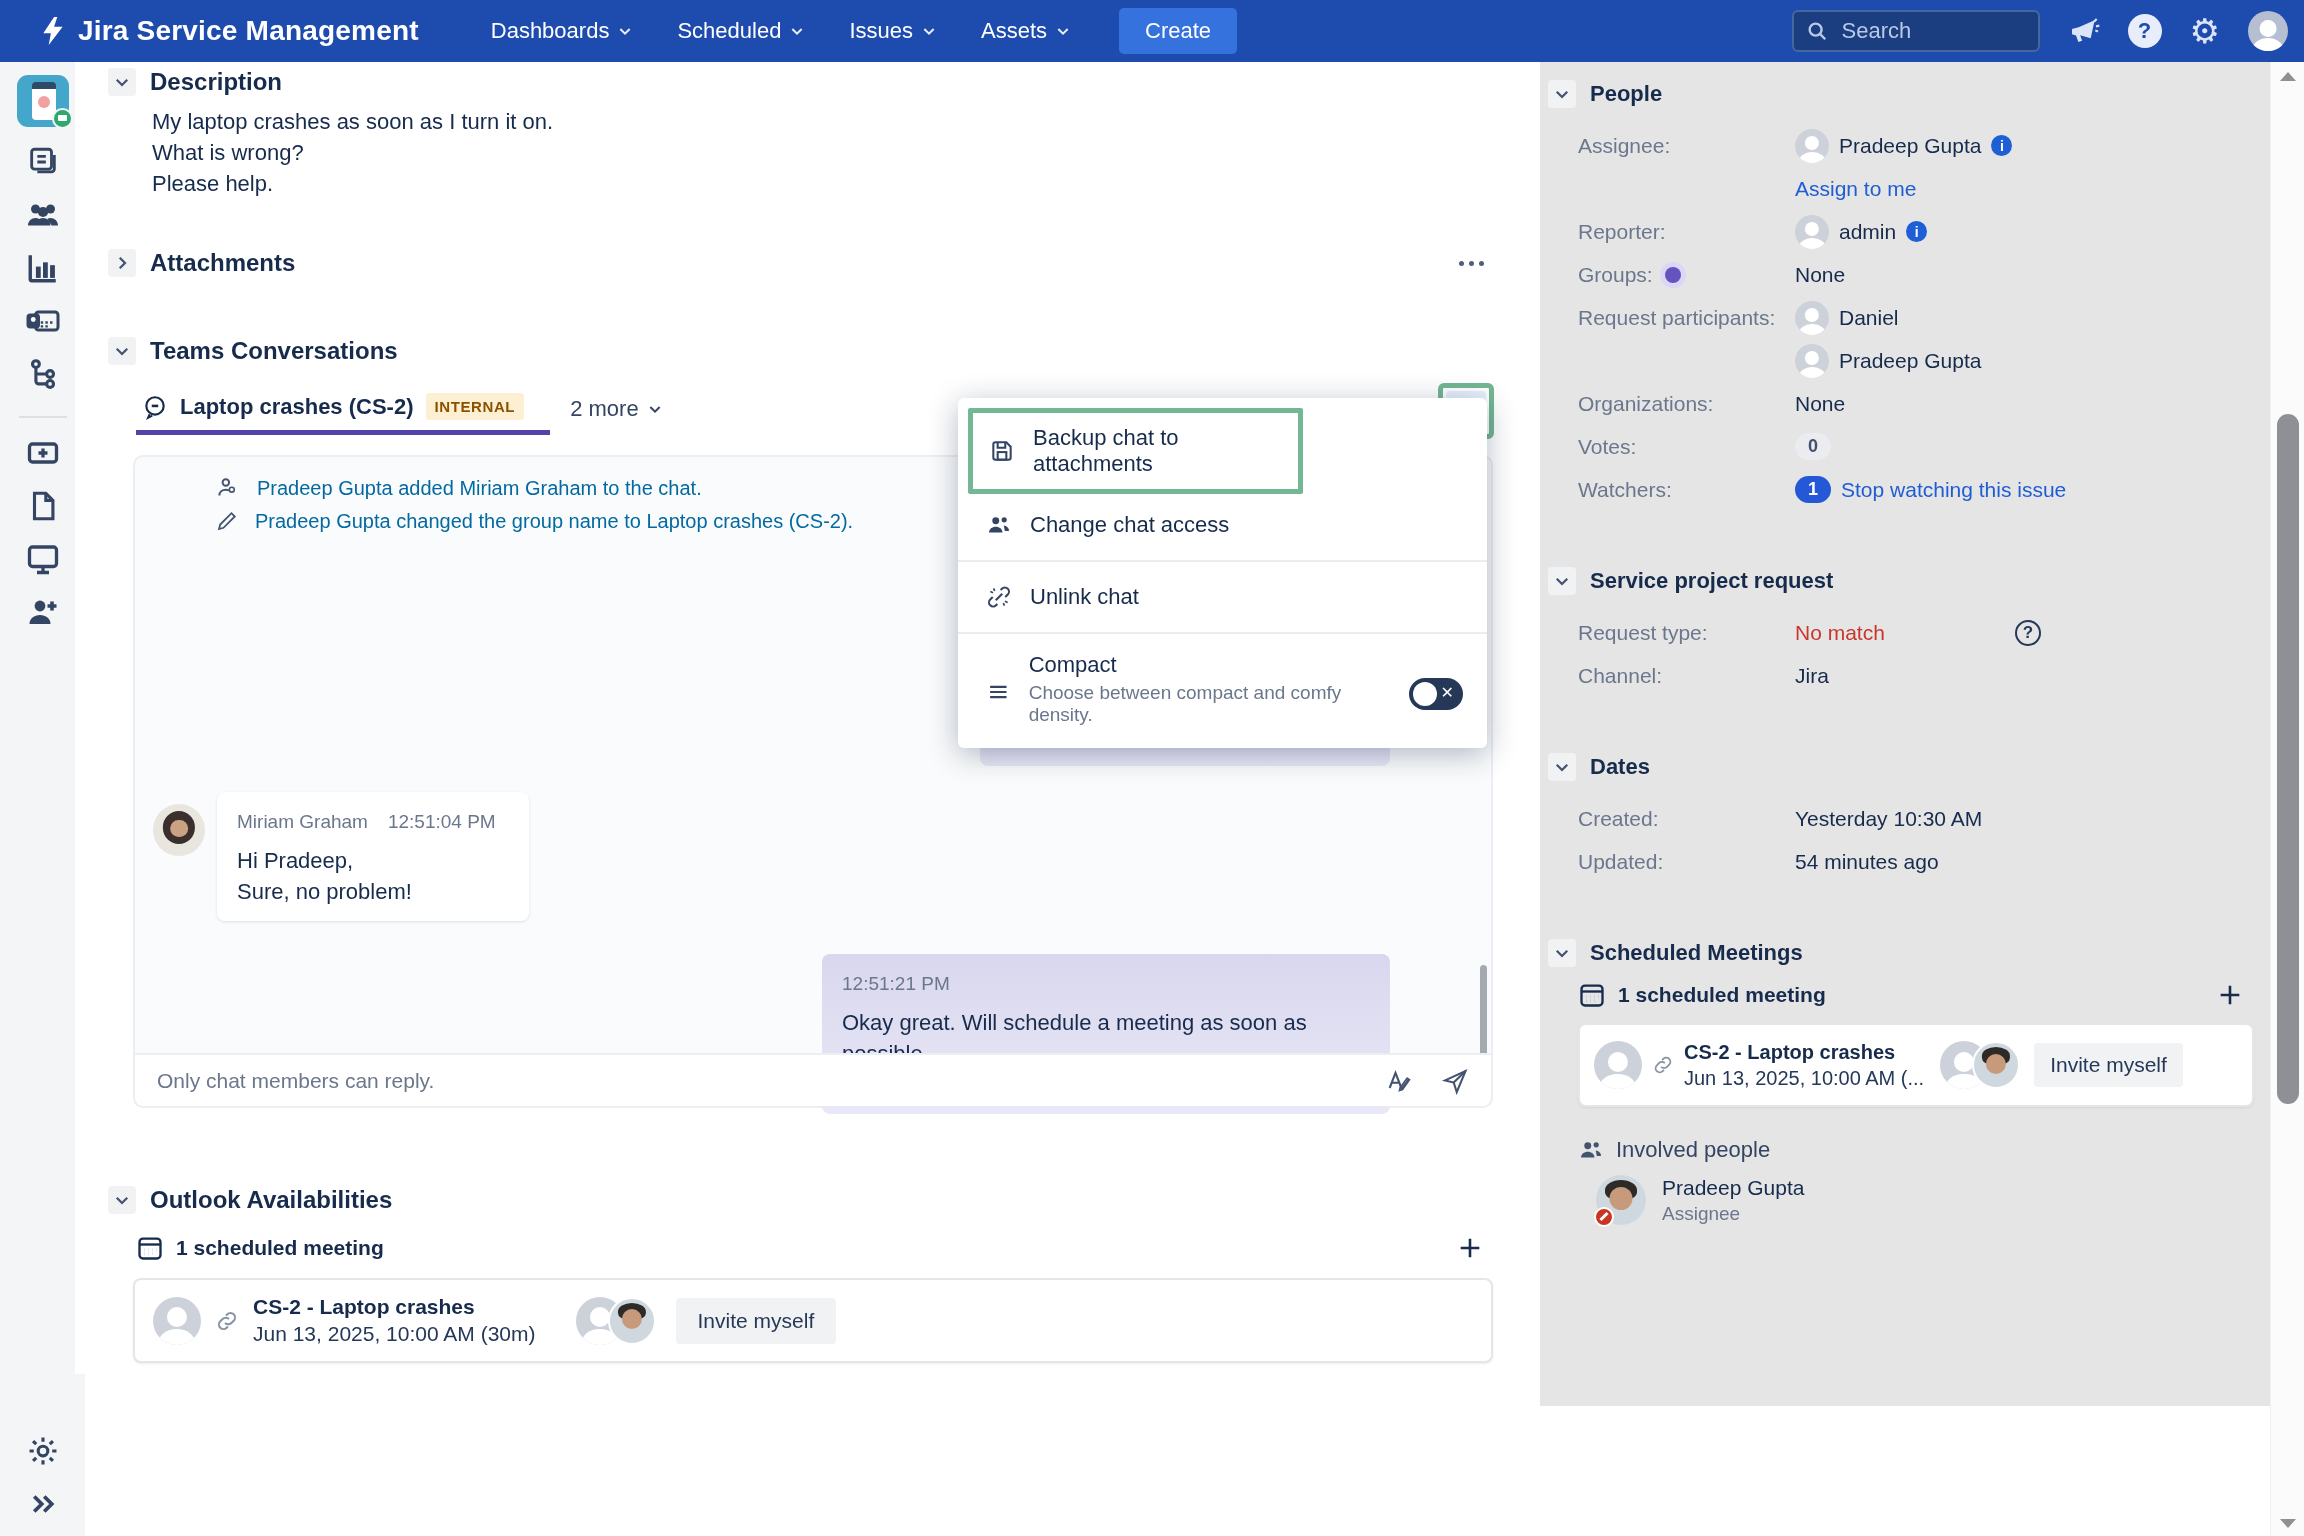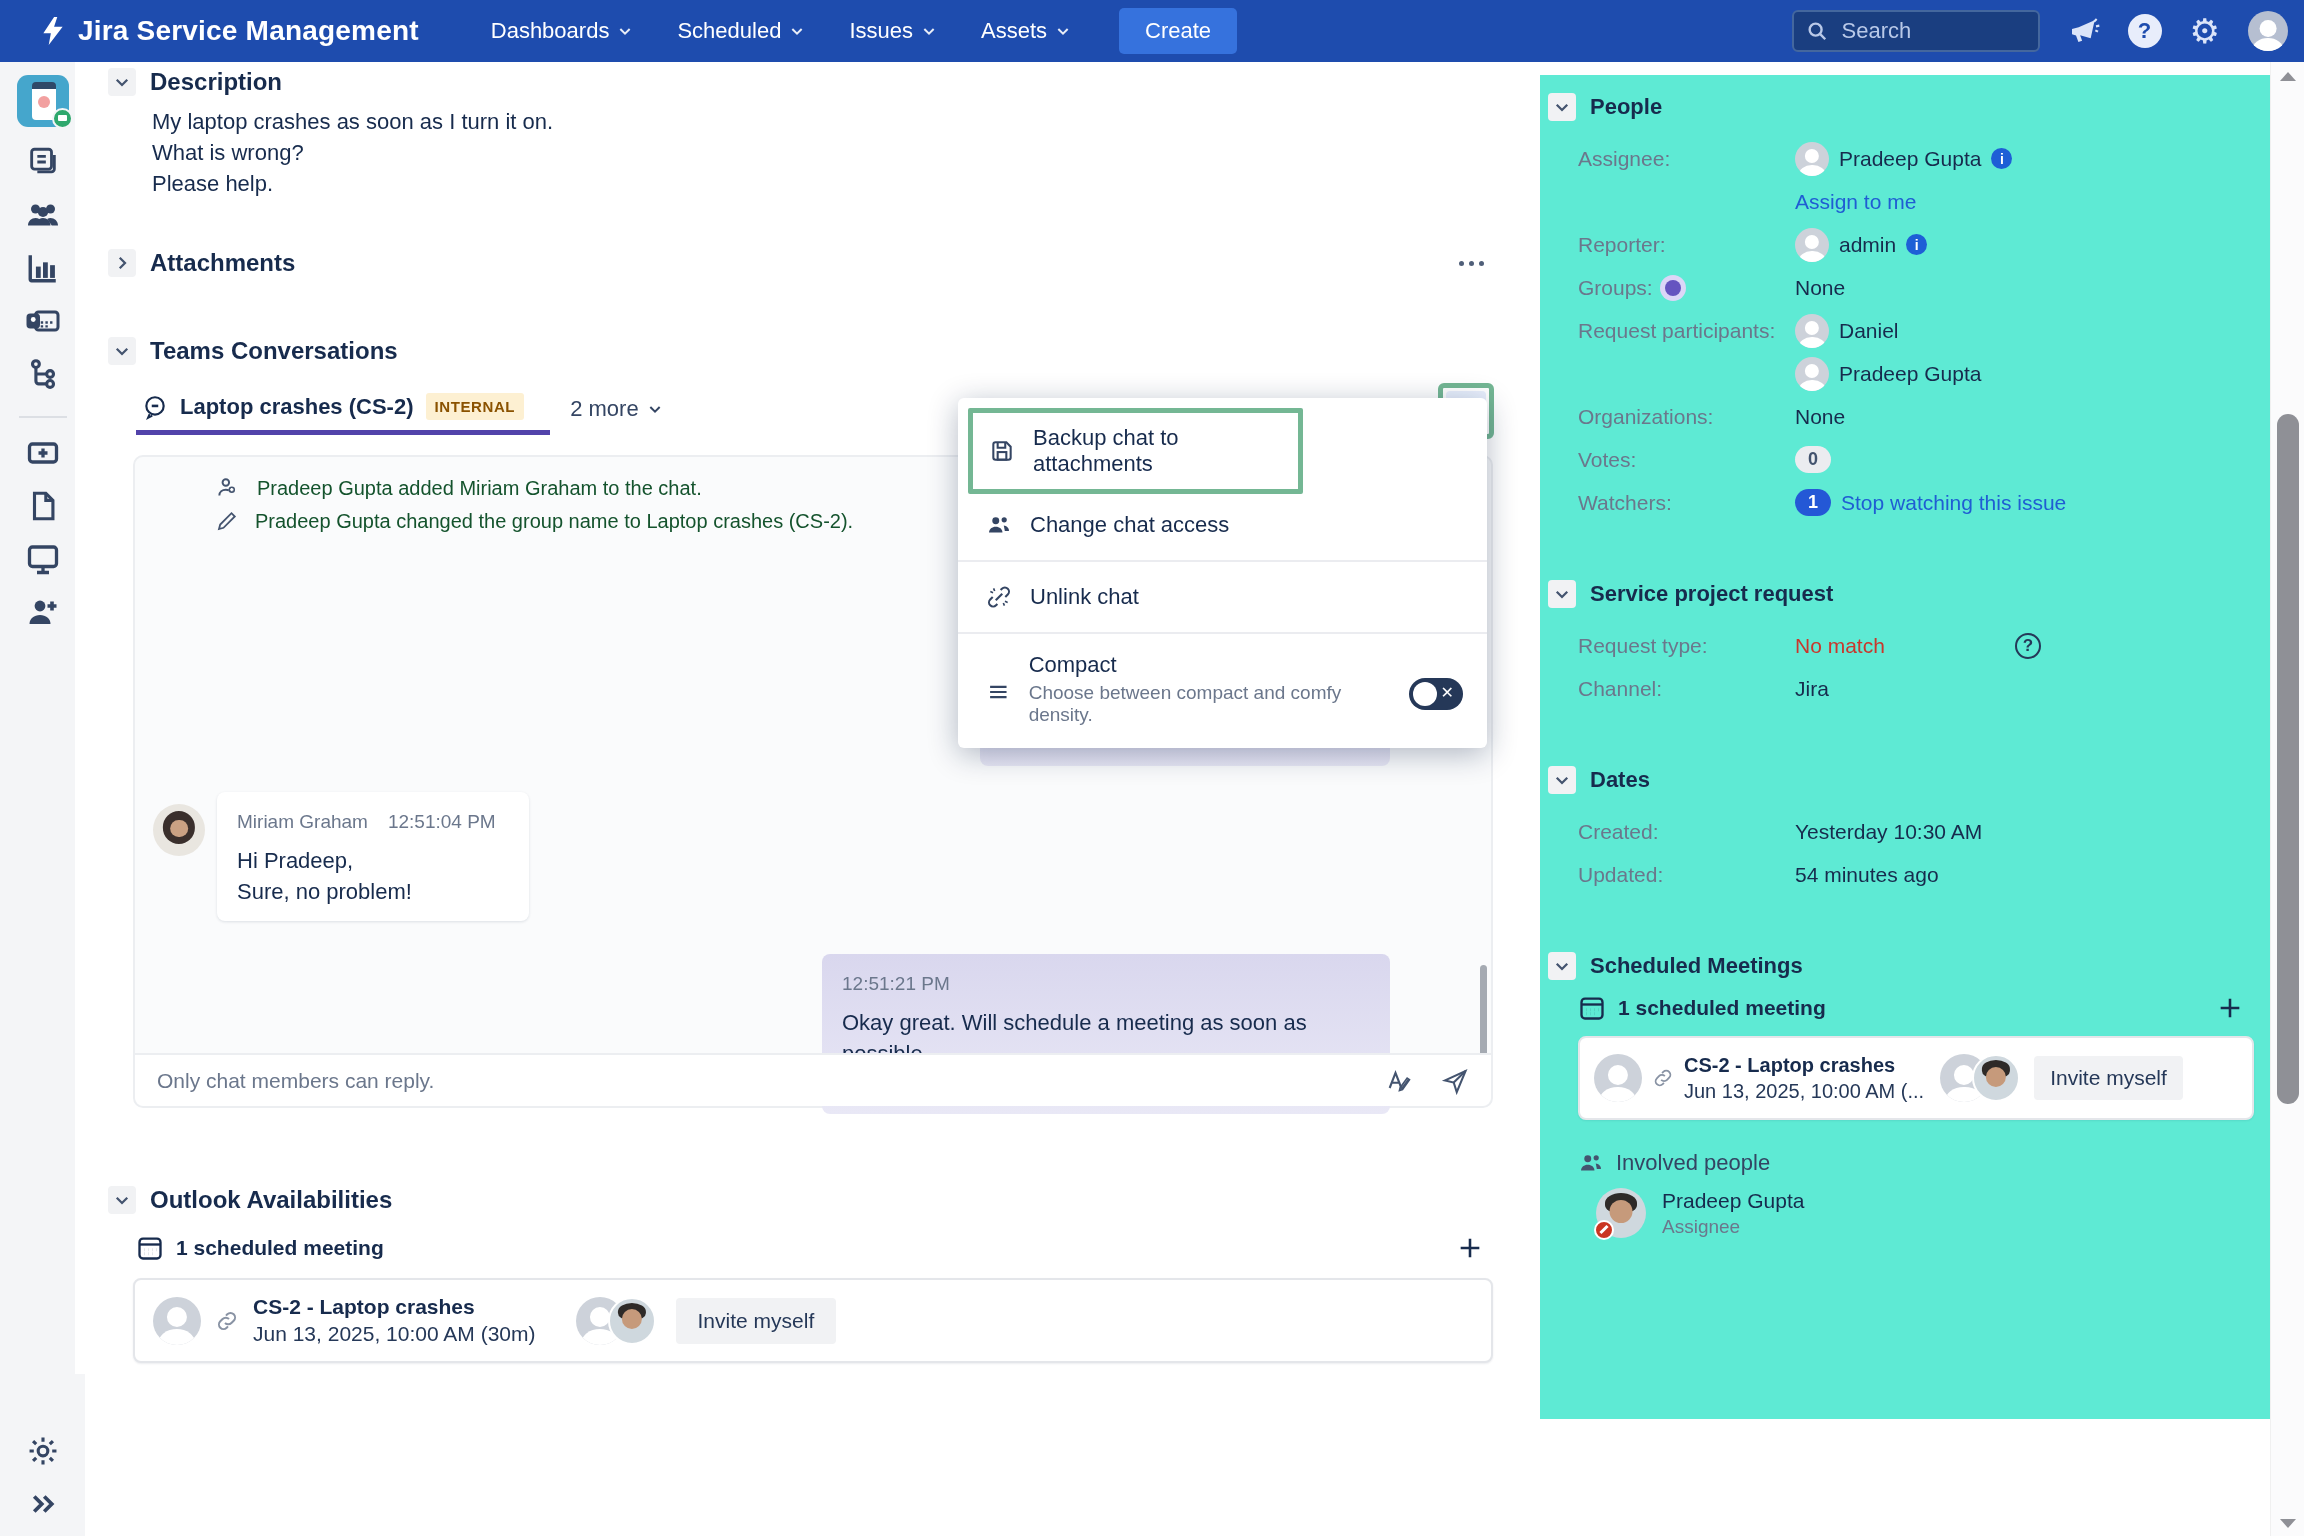--- a/index.html
+++ b/index.html
@@ -70,21 +70,21 @@
   .tab-actions{margin-left:auto;display:flex;align-items:center;gap:20px;padding-bottom:6px;}
   .icon-btn{color:#172b4d;display:flex;align-items:center;justify-content:center;cursor:pointer;}
   .green-box{border:5px solid #74b794;border-radius:6px;padding:3px;}
   .more-chat-btn{width:40px;height:40px;border-radius:4px;background:#e8effc;display:flex;align-items:center;
     justify-content:center;gap:5px;cursor:pointer;}
   .more-chat-btn i{width:6px;height:6px;border-radius:50%;background:#2563d0;}
 
   
   .chat-panel{position:relative;margin:10px 0 0 25px;width:1360px;height:653px;background:#fafbfc;
     border:2px solid #eceef1;border-radius:10px;}
-  .sysmsg{display:flex;align-items:center;gap:16px;margin:0 0 8px 80px;color:#14532d;font-size:20px;}
+  .sysmsg{display:flex;align-items:center;gap:16px;margin:0 0 8px 80px;color:#0369a1;font-size:20px;}
   .sysmsg:first-child{margin-top:18px;}
   .bubble{border-radius:8px;padding:14px 20px;font-size:22px;line-height:31px;color:#172b4d;}
   .bubble-sent{background:linear-gradient(#d9d7ee,#e9e8f6);}
   .posted-bubble{position:absolute;top:250px;right:101px;width:410px;z-index:1;}
   .cs2-link{color:#3c55c8;cursor:pointer;}
   .msg1{position:absolute;left:18px;top:335px;display:flex;gap:12px;z-index:1;}
   .msg-avatar{width:52px;height:52px;border-radius:50%;position:relative;overflow:hidden;flex:0 0 auto;margin-top:12px;}
   .photo-w{background:#e9e6e0;}
   .photo-w::before{content:"";position:absolute;left:50%;top:14%;width:62%;height:62%;transform:translateX(-50%);
     border-radius:50%;background:#3a2f2c;}
@@ -140,21 +140,21 @@
   
   .activity-clip{margin-top:64px;height:24px;overflow:hidden;}
   .activity-divider{height:2px;background:#e4e6ea;margin:0 -36px 0 -33px;}
   .comment-row{display:flex;gap:14px;margin-top:47px;align-items:flex-start;}
   .comment-avatar{width:48px;height:48px;border-radius:3px;background:#c1c7d0;position:relative;overflow:hidden;flex:0 0 auto;}
   .comment-box{flex:1;height:57px;border:2px solid #c0c4cc;border-radius:4px;background:#fff;
     display:flex;align-items:center;padding:0 16px;position:relative;cursor:text;}
   .comment-ph{font-size:21px;color:#505f79;}
 
   
-  .rightbar{position:absolute;left:1540px;top:75px;width:730px;height:1344px;background:#5eead4;padding:18px 0 0 8px;}
+  .rightbar{position:absolute;left:1540px;top:62px;width:730px;height:1344px;background:#e5e5e5;padding:18px 0 0 8px;}
   .rb-head{display:flex;align-items:center;gap:14px;}
   .rb-rows{margin:16px 0 0 30px;}
   .rb-row{display:grid;grid-template-columns:217px 1fr;align-items:center;min-height:43px;}
   .rb-label{font-size:21px;color:#6b778c;display:flex;align-items:center;gap:6px;}
   .rb-value{font-size:21px;color:#172b4d;display:flex;align-items:center;gap:10px;}
   .avatar-xs{width:34px;height:34px;border-radius:50%;background:#cdd2da;position:relative;overflow:hidden;flex:0 0 auto;}
   .info-ic{width:21px;height:21px;border-radius:50%;background:#1e5fd6;color:#fff;font-size:14px;font-weight:700;
     display:flex;align-items:center;justify-content:center;font-style:normal;cursor:pointer;}
   .blue-link{color:#1f5dd3;cursor:pointer;}
   .purple-dot{width:16px;height:16px;border-radius:50%;background:#6554c0;box-shadow:0 0 0 5px #dcd6f7;margin-left:6px;}

